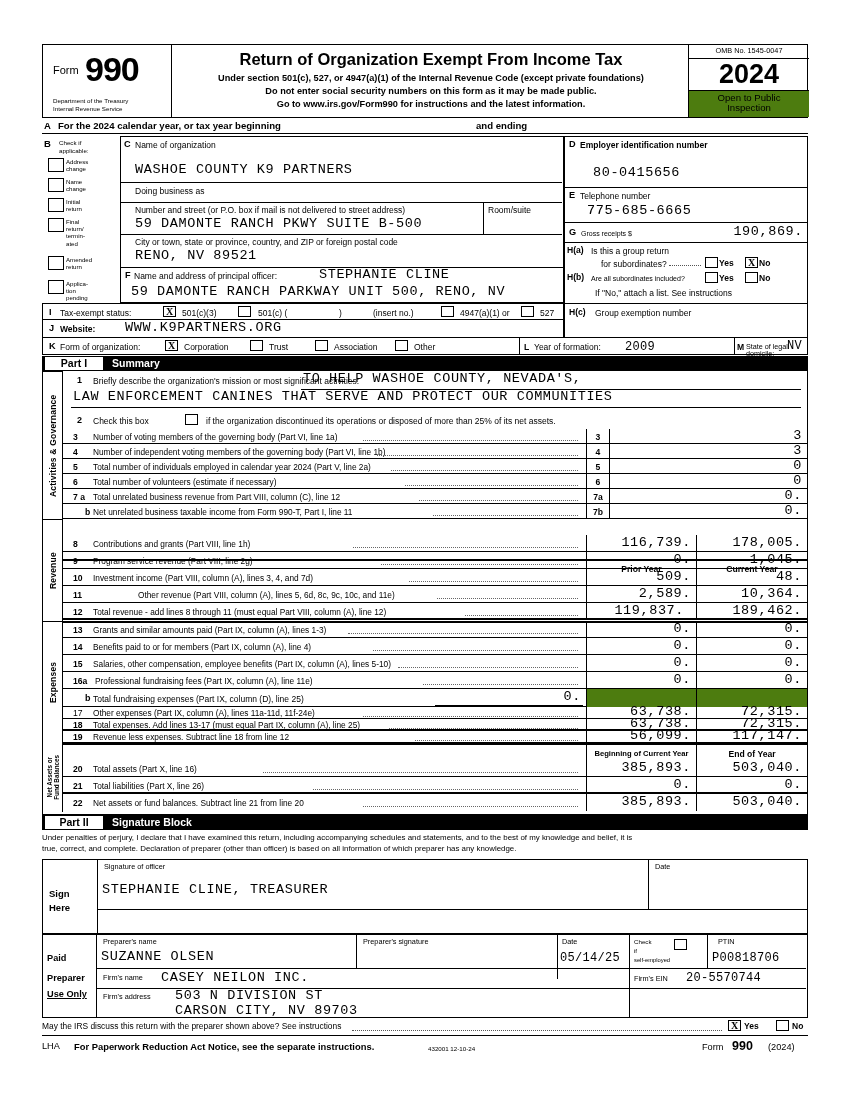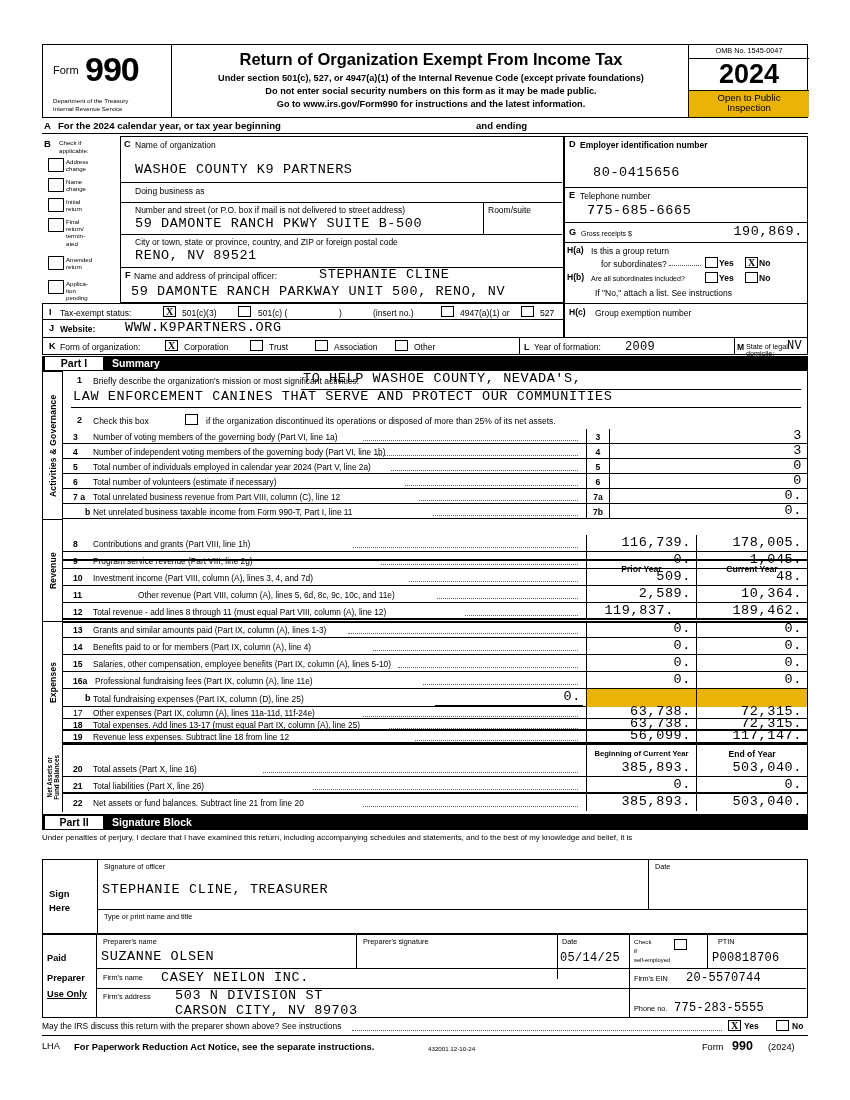--- a/index.html
+++ b/index.html
@@ -35,21 +35,21 @@
 
   .vert{
     writing-mode:vertical-rl;transform:rotate(180deg);
     font-size:8.5px;font-weight:bold;letter-spacing:.2px;
     display:flex;align-items:center;justify-content:center;
   }
   .vert2{writing-mode:vertical-rl;transform:rotate(180deg);font-size:6.3px;font-weight:bold;
     display:flex;align-items:center;justify-content:center;line-height:7.5px;text-align:center;}
   .partlbl{display:inline-block;background:#fff;color:#000;border:1.5px solid #000;
            padding:0 6px;font-weight:bold;font-size:10.5px;}
-  .shade{background:#eab308;}
+  .shade{background:#4d7c0f;}
   .hdrcell{font-size:8.6px;font-weight:bold;text-align:center;}
 </style>
 </head>
 <body>
 
 <div class="page">
 
   <div class="abs bdr" style="left:42px;top:44px;width:766px;height:74px;">
 
     <div class="abs" style="left:0;top:0;width:128px;height:72px;">
@@ -360,21 +360,21 @@
           <div class="abs" style="left:10px;top:4px;font-size:8.6px;font-weight:bold;">11</div>
           <div class="abs lbl" style="left:30px;top:4px;font-size:8.3px;margin-left:45px;">Other revenue (Part VIII, column (A), lines 5, 6d, 8c, 9c, 10c, and 11e)</div>
           <div class="abs" style="left:374px;top:12px;width:141px;border-bottom:1.1px dotted #666;"></div>
           <div class="abs bl br val r" style="left:523px;top:0px;width:111px;height:17px;padding-right:5px;">2,589.</div>
           <div class="abs br val r" style="left:634px;top:0px;width:111px;height:17px;padding-right:5px;">10,364.</div>
         </div>
         <div class="abs bb2" style="left: 0px; top: 68px; width: 745px; height: 17px;">
           <div class="abs" style="left:10px;top:4px;font-size:8.6px;font-weight:bold;">12</div>
           <div class="abs lbl" style="left:30px;top:4px;font-size:8.3px;">Total revenue - add lines 8 through 11 (must equal Part VIII, column (A), line 12)</div>
           <div class="abs" style="left:402px;top:12px;width:113px;border-bottom:1.1px dotted #666;"></div>
-          <div class="abs bl br val r" style="left:523px;top:0px;width:111px;height:17px;padding-right:22px;">119,837.</div>
+          <div class="abs bl br val r" style="left:523px;top:0px;width:111px;height:17px;padding-right:12px;">119,837.</div>
           <div class="abs br val r" style="left:634px;top:0px;width:111px;height:17px;padding-right:5px;">189,462.</div>
         </div>
       </div>
 
     <div class="abs bt2" style="left:20px;top:250px;width:745px;height:0;"></div>
     <div class="abs" id="expense-rows" style="left:20px;top:250px;width:745px;">
         <div class="abs bb" style="left: 0px; top: 0px; width: 745px; height: 17px;">
           <div class="abs" style="left:10px;top:4px;font-size:8.6px;font-weight:bold;">13</div>
           <div class="abs lbl" style="left:30px;top:4px;font-size:8.3px;">Grants and similar amounts paid (Part IX, column (A), lines 1-3)</div>
           <div class="abs" style="left:285px;top:12px;width:230px;border-bottom:1.1px dotted #666;"></div>
@@ -467,39 +467,37 @@
       </div>
   </div>
 
   <div class="abs" style="left:42px;top:815px;width:766px;height:15px;background:#000;">
     <div class="abs partlbl" style="left:2px;top:0px;height:15px;line-height:13px;width:60px;text-align:center;padding:0;">Part II</div>
     <div class="abs" style="left:70px;top:1px;color:#fff;font-size:10.5px;font-weight:bold;">Signature Block</div>
   </div>
 
   <div class="abs" style="left:42px;top:833px;width:766px;height:24px;">
     <div class="abs lbl" style="left:0;top:0;font-size:7.9px;">Under penalties of perjury, I declare that I have examined this return, including accompanying schedules and statements, and to the best of my knowledge and belief, it is</div>
+    <div class="abs lbl" style="left:0;top:11px;font-size:7.9px;">true, correct, and complete. Declaration of preparer (other than officer) is based on all information of which preparer has any knowledge.</div>
   </div>
 
   <div class="abs bdr" style="left:42px;top:859px;width:766px;height:75px;">
     <div class="abs" style="left:0;top:0;width:54px;height:73px;">
       <div class="abs" style="left:6px;top:28px;font-size:9.5px;font-weight:bold;">Sign</div>
       <div class="abs" style="left:6px;top:42px;font-size:9.5px;font-weight:bold;">Here</div>
     </div>
     <div class="abs bl" style="left:54px;top:0;width:709px;height:73px;">
       <div class="abs bb" style="left:0;top:0;width:709px;height:50px;">
         <div class="abs lbl7" style="left:6px;top:3px;">Signature of officer</div>
         <div class="abs val" style="left:4px;top:22px;">STEPHANIE CLINE, TREASURER</div>
         <div class="abs bl" style="left:550px;top:0;width:159px;height:50px;">
           <div class="abs lbl7" style="left:6px;top:3px;">Date</div>
           <div class="abs val-s" style="left:6px;top:20px;"></div>
         </div>
       </div>
-      <div class="abs" style="left:0;top:50px;width:709px;height:23px;">
-        <div class="abs lbl7" style="left:6px;top:3px;">Type or print name and title</div>
-      </div>
     </div>
   </div>
 
   <div class="abs bdr" style="left:42px;top:934px;width:766px;height:84px;">
 
     <div class="abs br" style="left:0;top:0;width:54px;height:82px;">
       <div class="abs" style="left:4px;top:18px;font-size:9.2px;font-weight:bold;">Paid</div>
       <div class="abs" style="left:4px;top:38px;font-size:9.2px;font-weight:bold;">Preparer</div>
       <div class="abs" style="left:4px;top:54px;font-size:9.2px;font-weight:bold;text-decoration:underline;">Use Only</div>
     </div>
@@ -538,24 +536,20 @@
         <div class="abs lbl7" style="left:4px;top:6px;">Firm's EIN</div>
         <div class="abs val-s" style="left:56px;top:2px;">20-5570744</div>
       </div>
     </div>
 
     <div class="abs" style="left:54px;top:54px;width:709px;height:28px;">
       <div class="abs br" style="left:0;top:0;width:533px;height:28px;">
         <div class="abs lbl7" style="left:6px;top:4px;">Firm's address</div>
         <div class="abs val" style="left:78px;top:-1px;">503 N DIVISION ST</div>
         <div class="abs val" style="left:78px;top:14px;">CARSON CITY, NV 89703</div>
-      </div>
-      <div class="abs" style="left:533px;top:0;width:176px;height:28px;">
-        <div class="abs lbl7" style="left:4px;top:16px;">Phone no.</div>
-        <div class="abs val-s" style="left:44px;top:12px;">775-283-5555</div>
       </div>
     </div>
   </div>
 
   <div class="abs bb" style="left:42px;top:1018px;width:766px;height:18px;">
     <div class="abs lbl" style="left:0;top:3px;font-size:8.4px;">May the IRS discuss this return with the preparer shown above? See instructions</div>
     <div class="abs" style="left:310px;top:12px;width:370px;border-bottom:1.1px dotted #555;"></div>
     <span class="abs chk" id="discuss-yes-box" style="left:686px;top:2px;">X</span>
     <div class="abs lbl" style="left:702px;top:3px;font-weight:bold;">Yes</div>
     <span class="abs chk" id="discuss-no-box" style="left:734px;top:2px;"></span>

